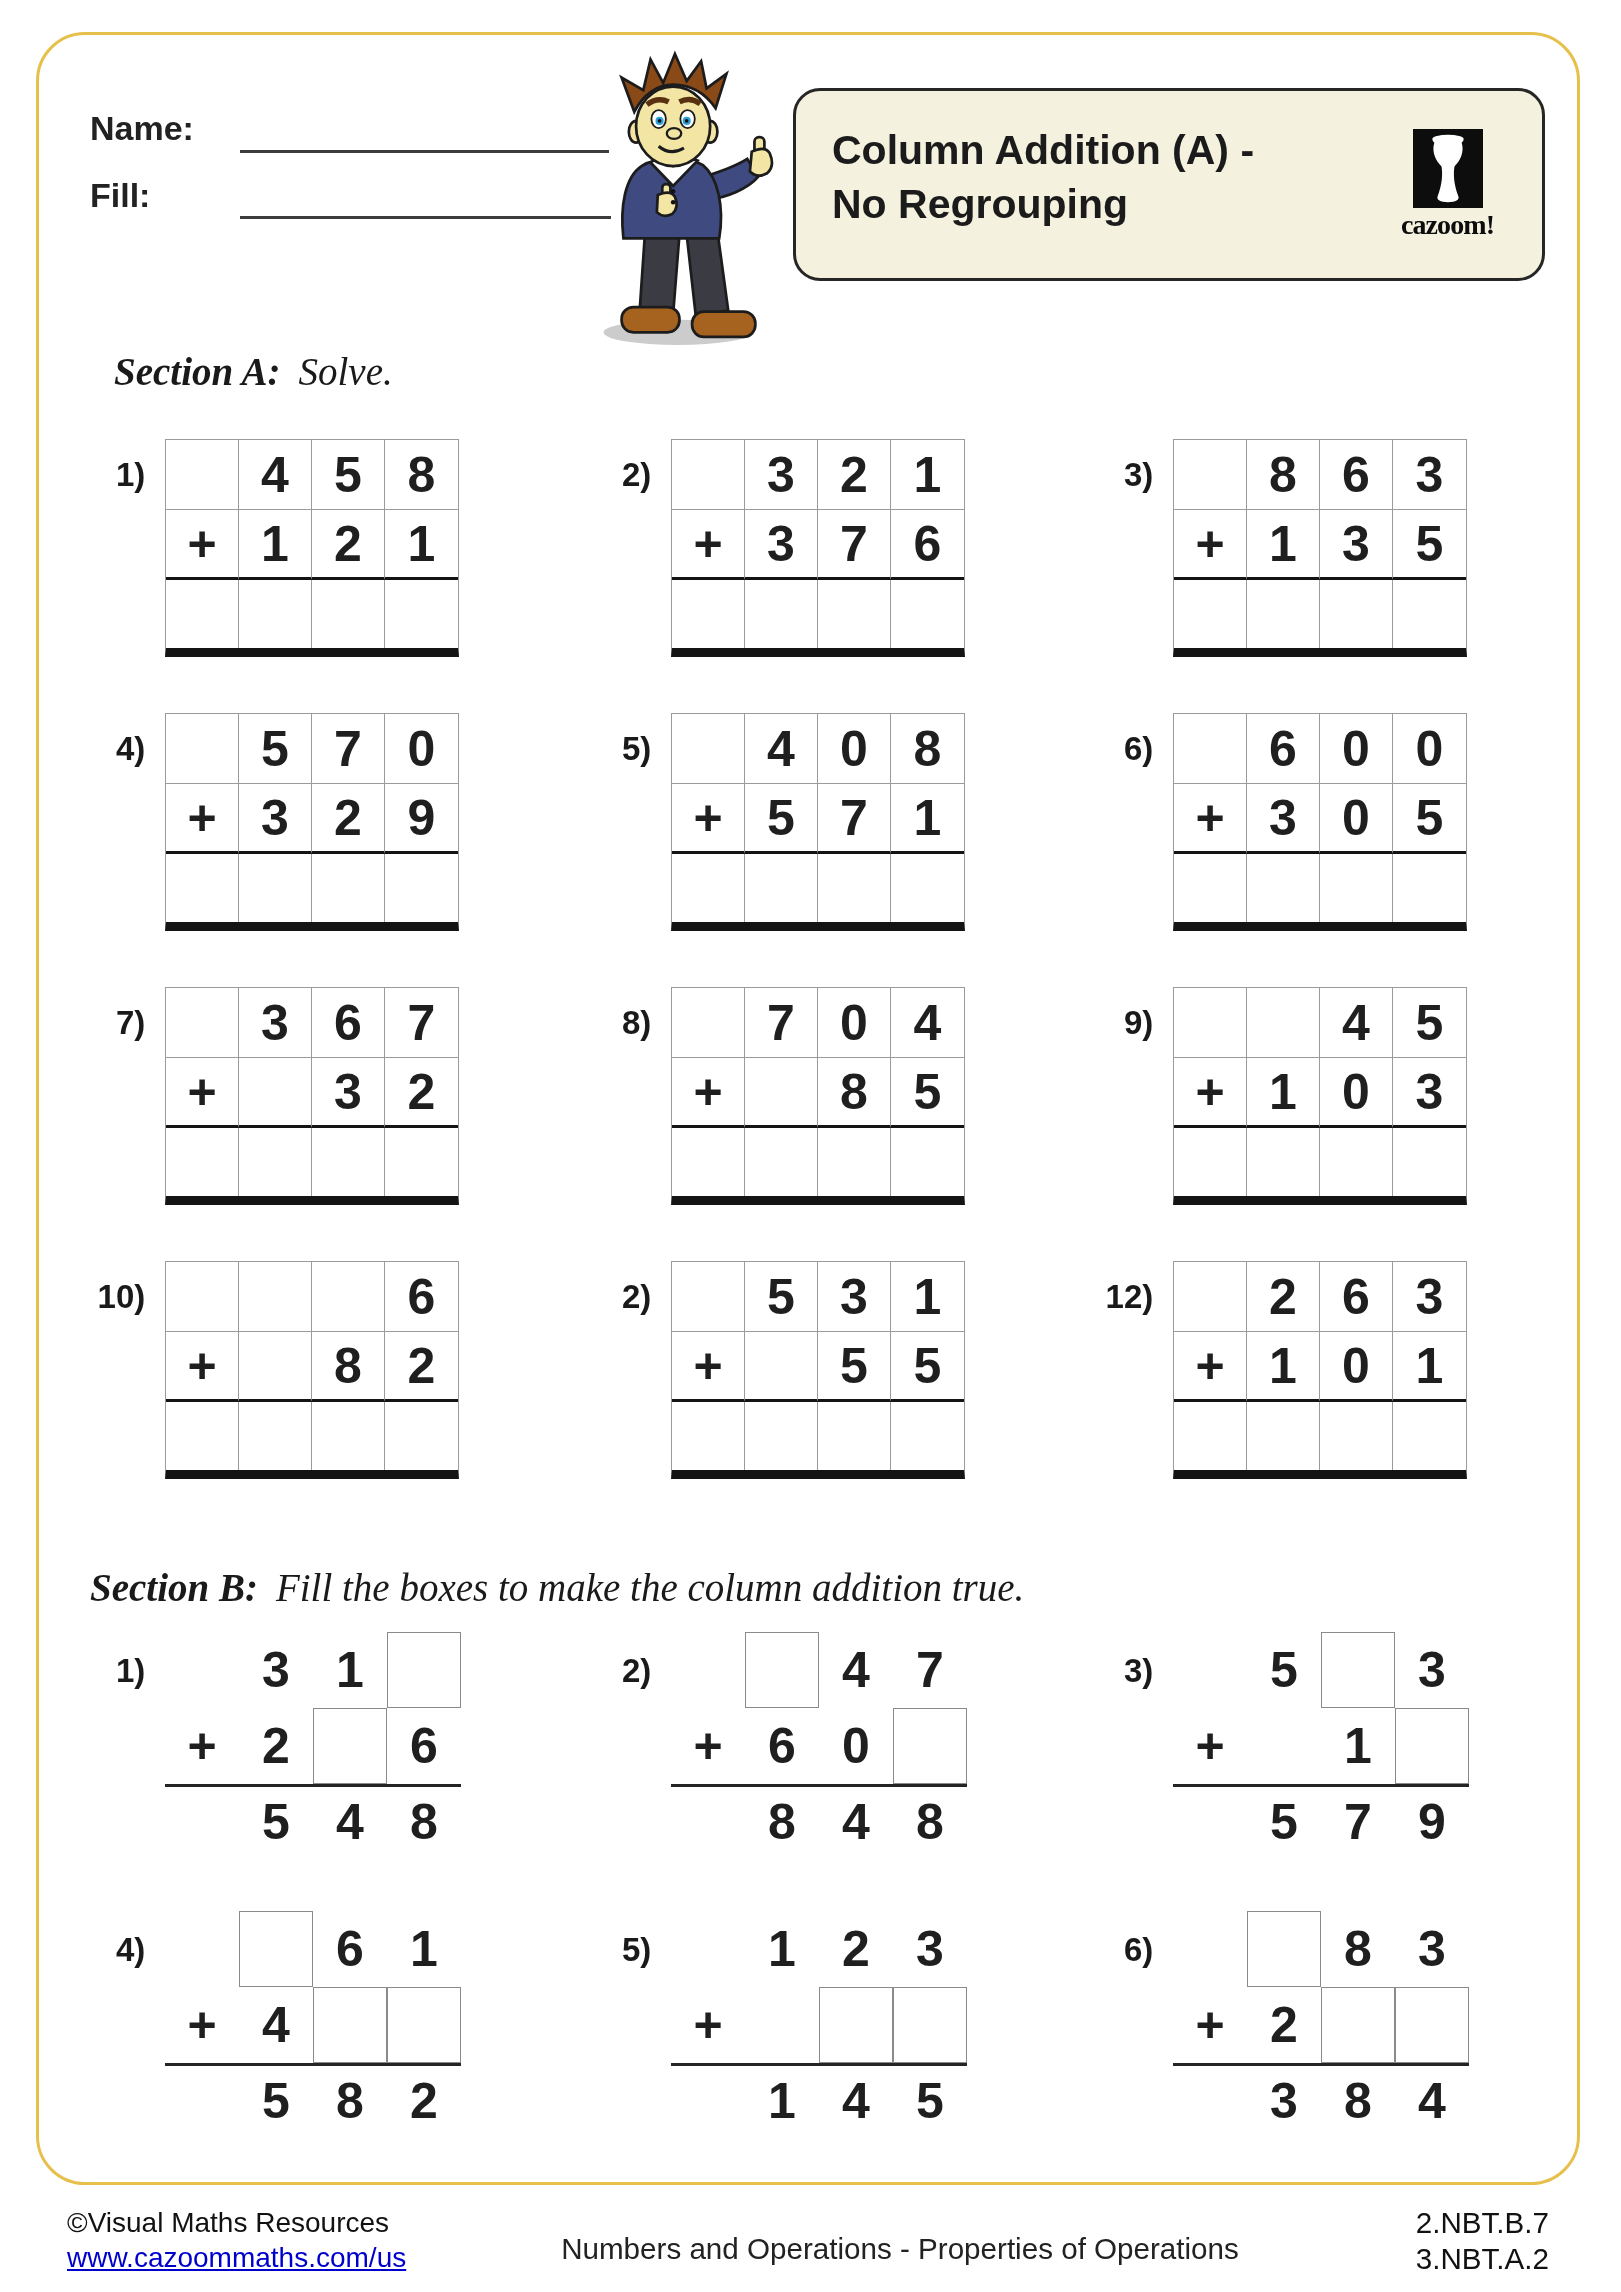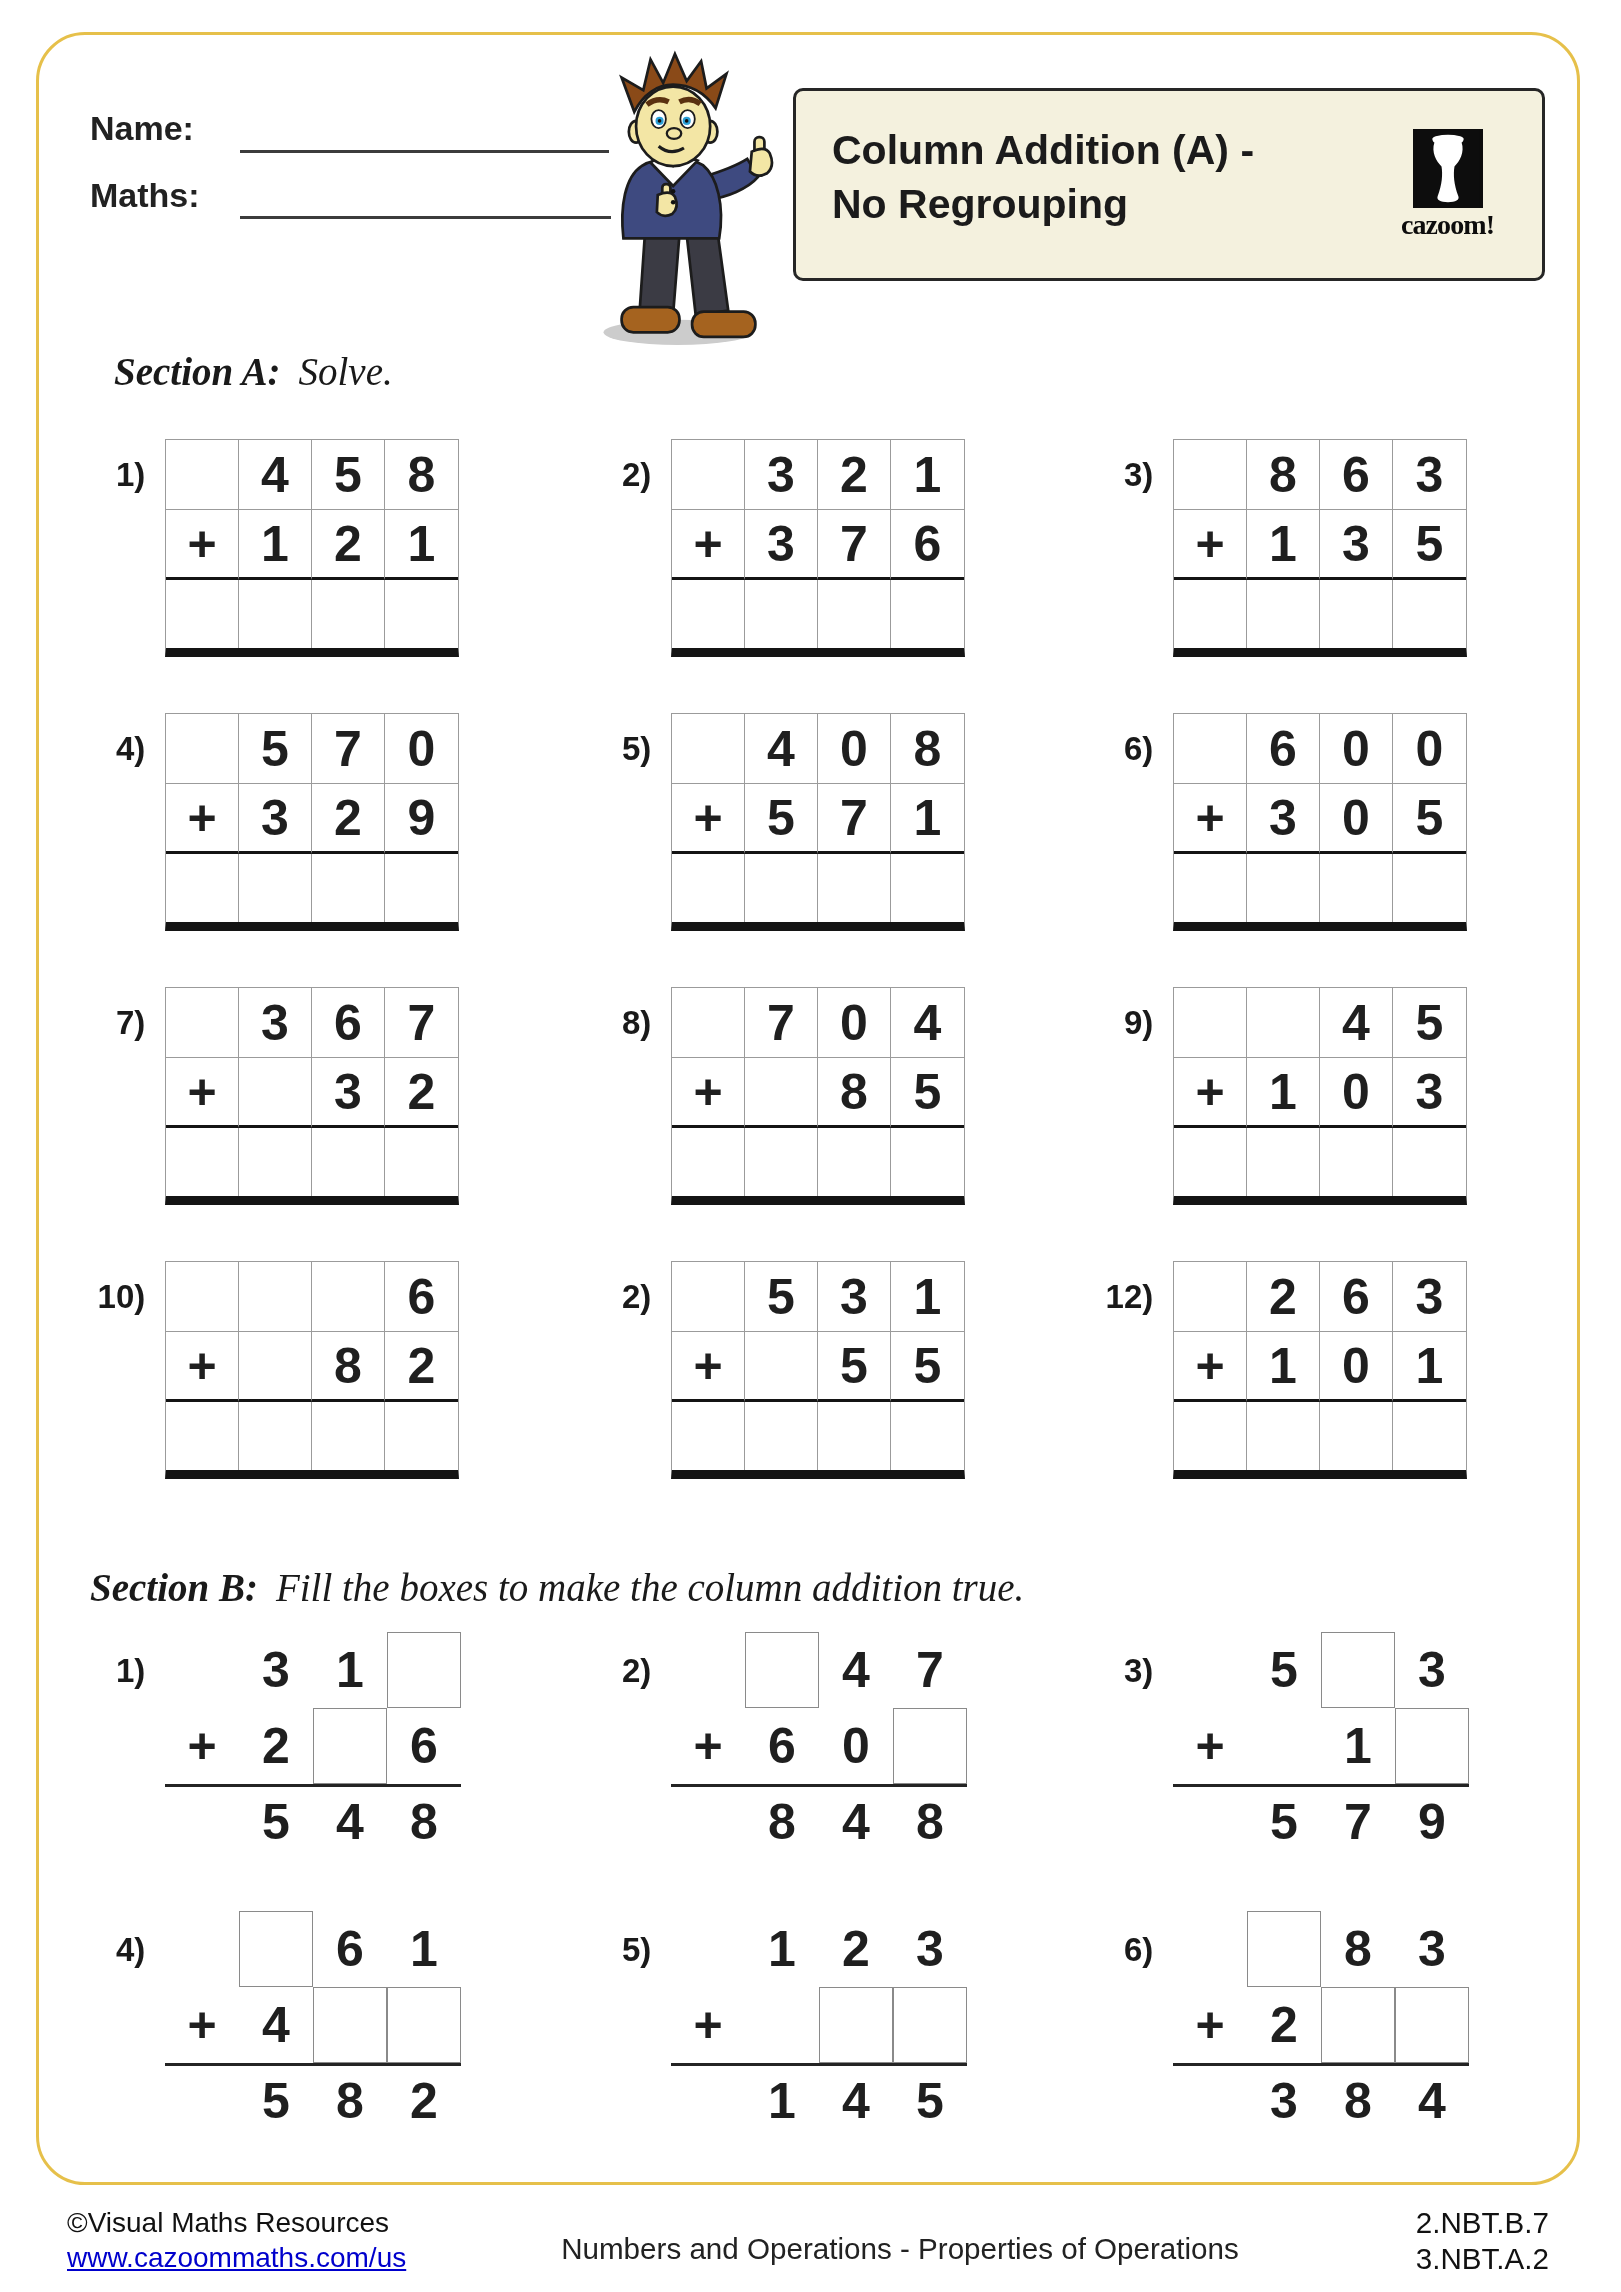--- a/index.html
+++ b/index.html
@@ -26,21 +26,21 @@
   .date-label { top:176px; }
   .write-line { position:absolute; height:2.7px; background:#3c3c3c; }
   .name-line { left:240px; top:150px; width:369px; }
   .date-line { left:240px; top:216px; width:371px; }
 
   .mascot { position:absolute; left:571px; top:50px; width:244px; height:299px; }
 
   .title-box {
     position:absolute; left:793px; top:88px; width:752px; height:193px;
     background:var(--title-bg,#f4f1de);
-    border:3.6px solid #262626; border-radius:10px;
+    border:3.6px solid #262626; border-radius:27px;
   }
   .title-text {
     position:absolute; left:36px; top:32px;
     font-size:41px; font-weight:bold; line-height:1.32; color:#1b1b1b;
   }
   .logo { position:absolute; right:41px; top:38px; width:107px; text-align:center; }
   .logo-glyph { width:70px; height:79px; background:#0d0d0d; margin:0 auto; display:block; }
   .logo-word { font-family:"Liberation Serif", serif; font-weight:bold; font-size:28px; letter-spacing:-0.9px; color:#0d0d0d; margin-top:0.9px; }
 
   
@@ -92,21 +92,21 @@
   .footer-center { position:absolute; left:179px; right:0; top:2232px; text-align:center; font-size:29.6px; color:#222; }
   .footer-right { position:absolute; right:72px; top:2205px; text-align:right; font-size:29.6px; color:#111; line-height:1.2; }
 </style>
 </head>
 <body>
 
 <div class="frame"></div>
 
 <div class="hdr-label name-label">Name:</div>
 <div class="write-line name-line"></div>
-<div class="hdr-label date-label">Maths:</div>
+<div class="hdr-label date-label">Fill:</div>
 <div class="write-line date-line"></div>
 
 <svg class="mascot" viewBox="0 0 270 330">
   <ellipse cx="118" cy="312" rx="82" ry="14" fill="#cccccc"></ellipse>
   <path d="M82,200 L120,204 L113,292 L76,288 Z" fill="#3b3b44" stroke="#1c1c1c" stroke-width="3"></path>
   <path d="M128,204 L162,200 L174,288 L138,293 Z" fill="#3b3b44" stroke="#1c1c1c" stroke-width="3"></path>
   <rect x="56" y="284" width="64" height="28" rx="13" fill="#a5631f" stroke="#1c1c1c" stroke-width="3"></rect>
   <rect x="134" y="289" width="70" height="28" rx="13" fill="#a5631f" stroke="#1c1c1c" stroke-width="3"></rect>
   <path d="M146,140 C166,134 184,127 195,120 L207,140 C196,153 172,163 152,165 Z" fill="#3e4a80" stroke="#1c1c1c" stroke-width="3"></path>
   <path d="M78,128 C60,140 54,172 58,208 L164,208 C170,172 162,140 146,127 C132,118 92,118 78,128 Z" fill="#3e4a80" stroke="#1c1c1c" stroke-width="3"></path>

